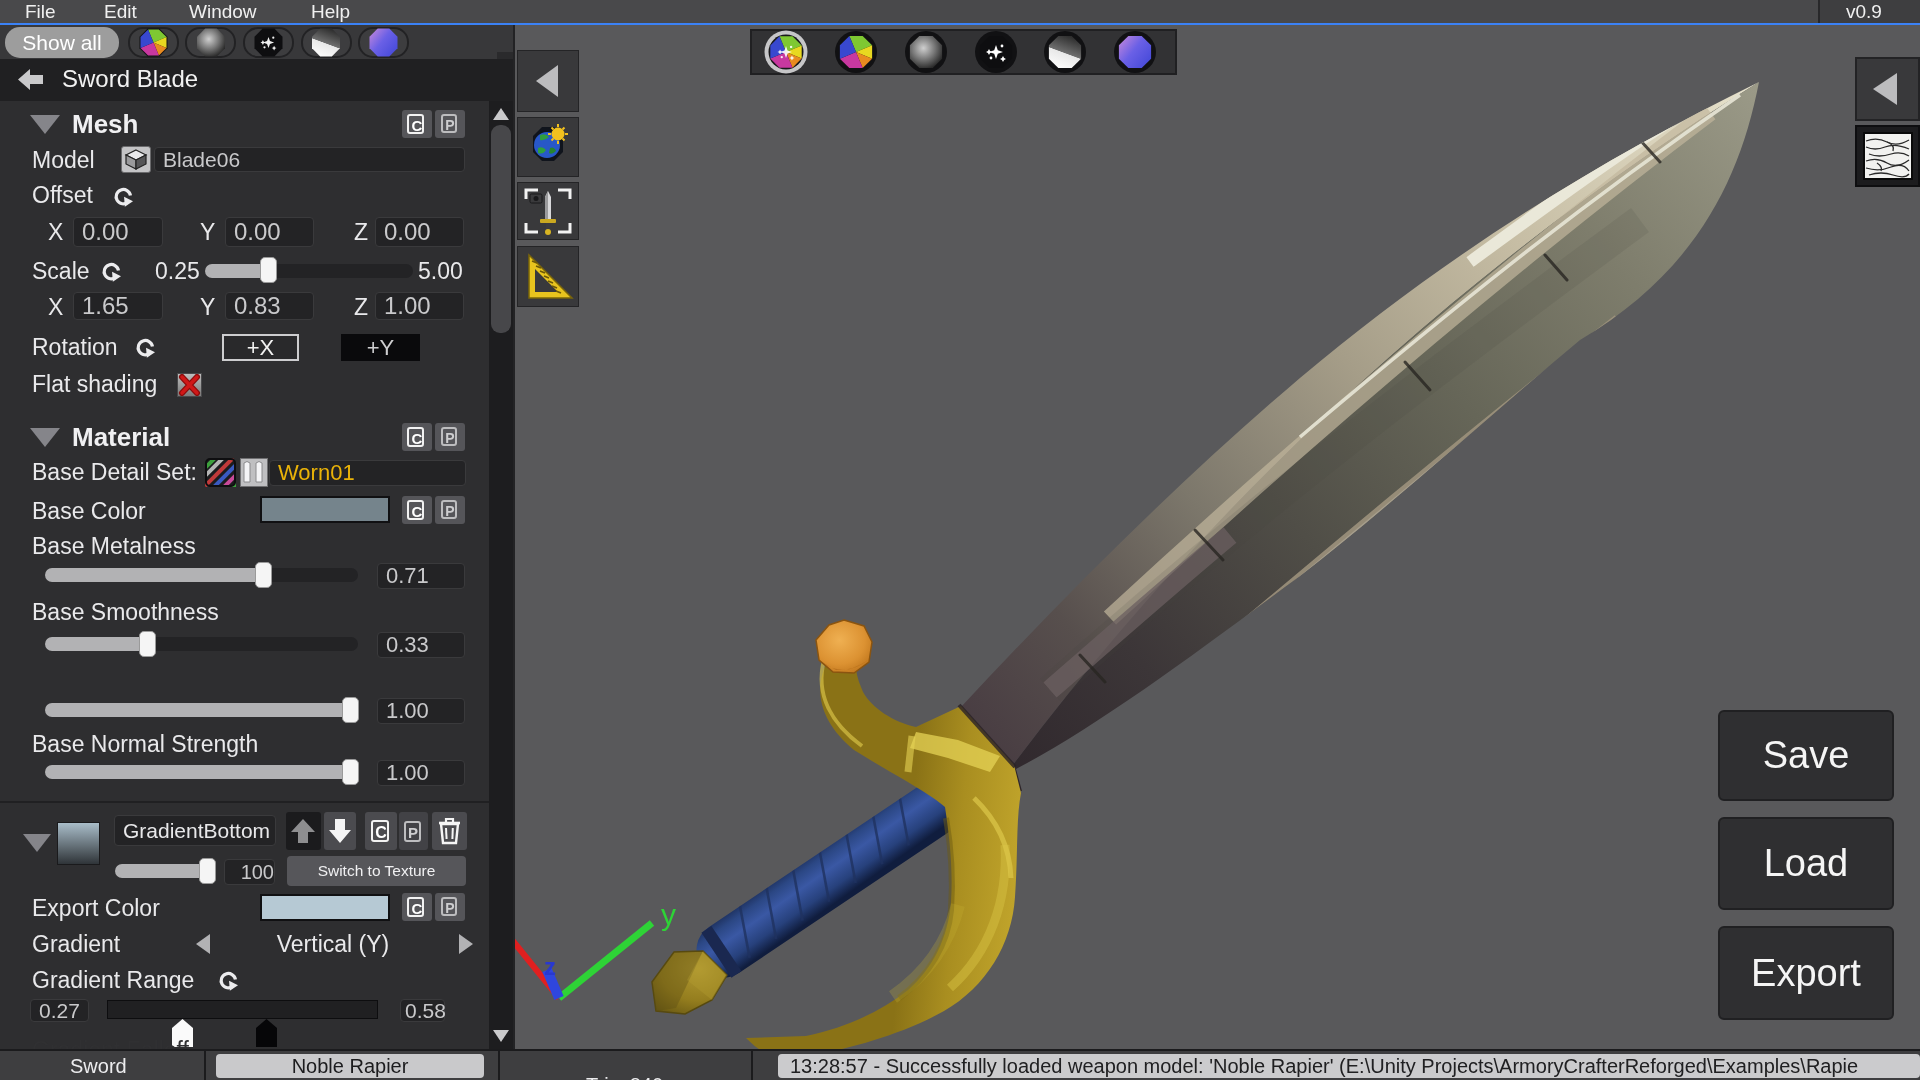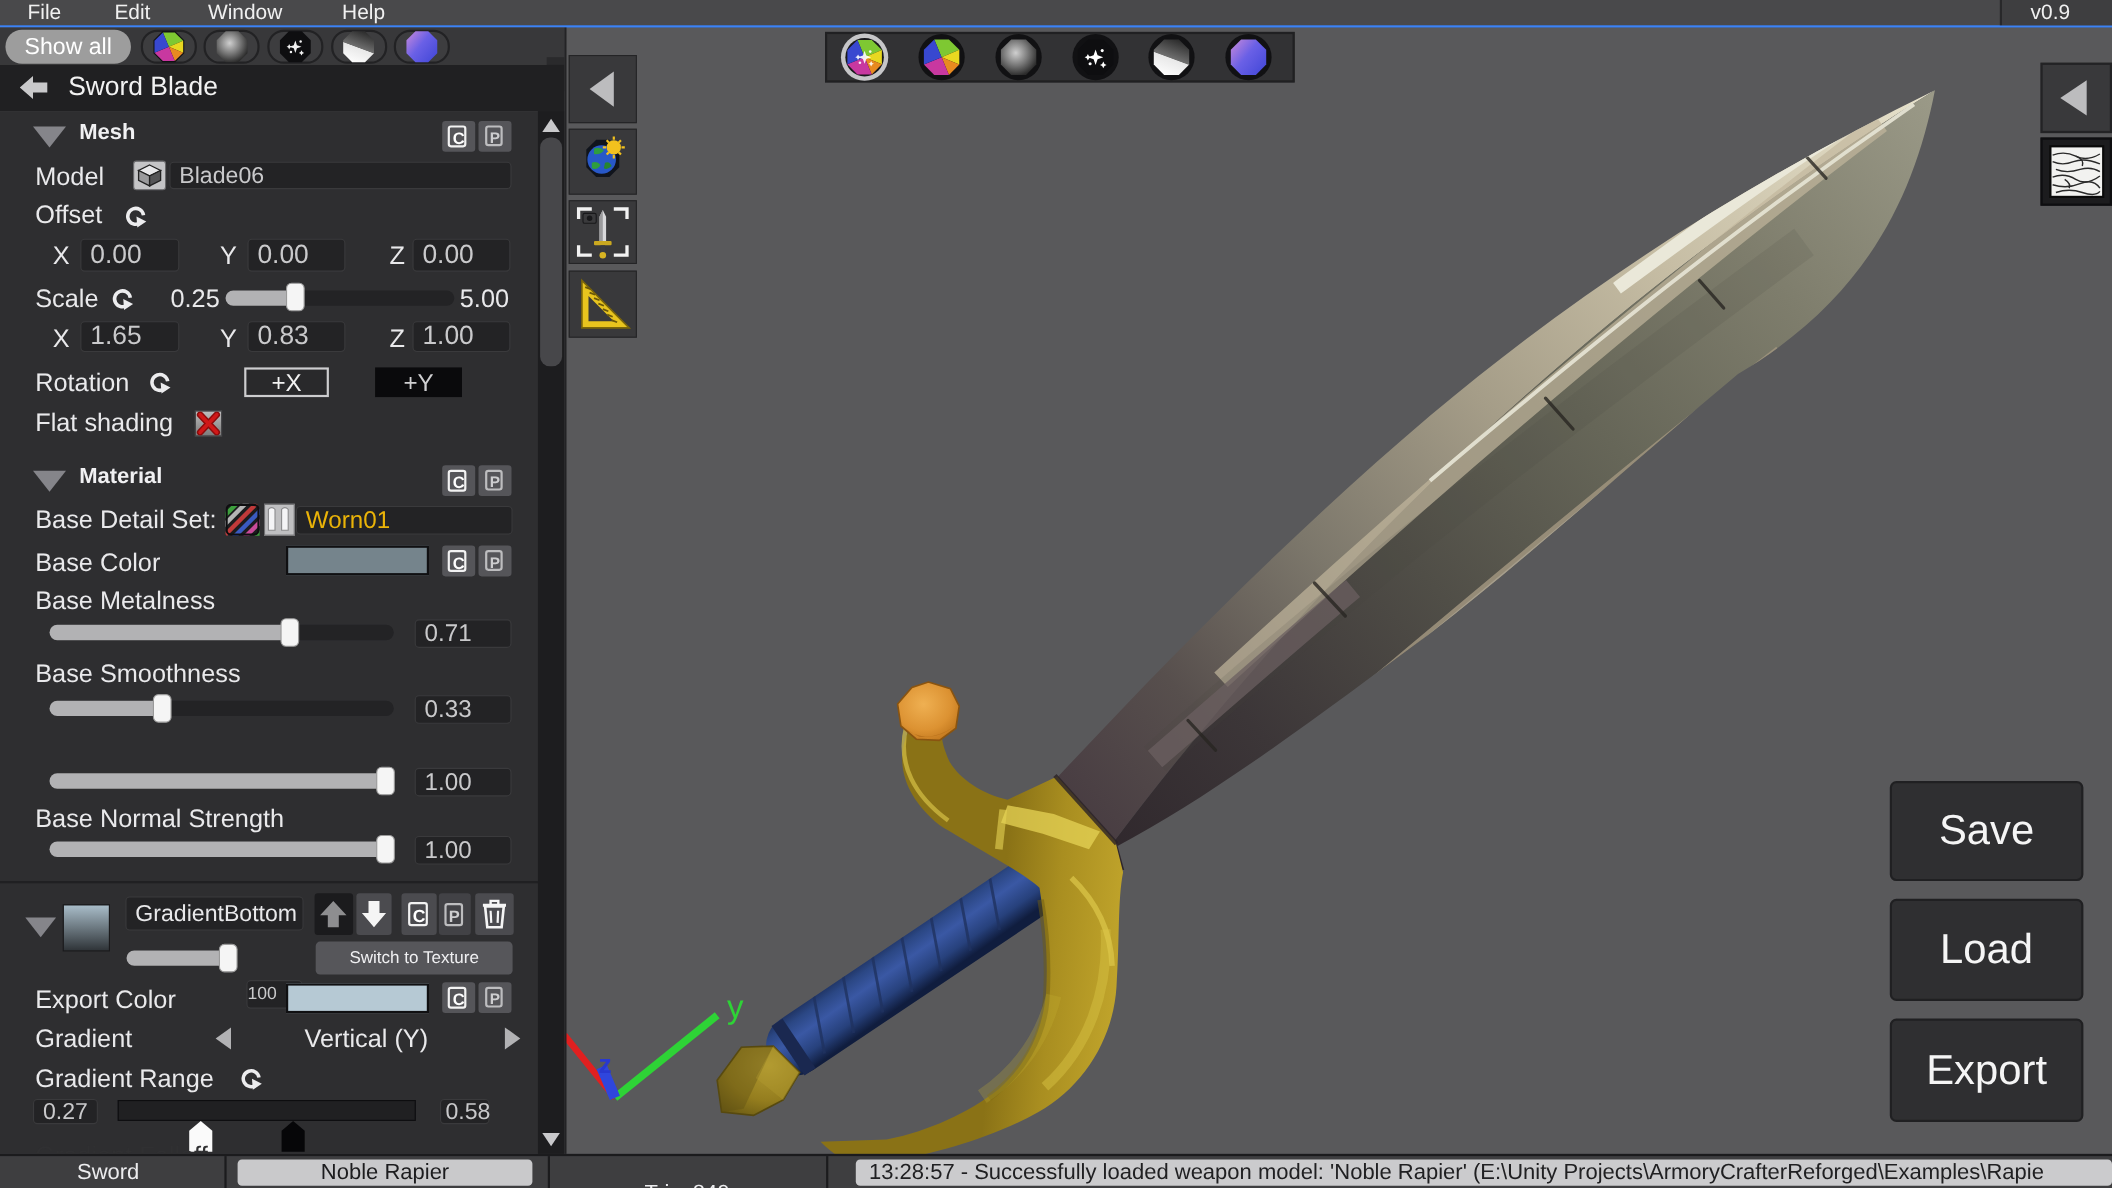--- a/index.html
+++ b/index.html
@@ -8,21 +8,21 @@
   #menubar{left:0;top:0;width:1920px;height:25px;background:#49494b;border-bottom:2px solid #3b82f6;box-sizing:border-box;}
   .menu{position:absolute;top:0;height:25px;line-height:24px;color:#f0f0f0;font-size:19px;}
   #toolbar{left:0;top:25px;width:513px;height:34px;background:#38383a;}
   #showall{position:absolute;left:5px;top:2px;width:114px;height:31px;background:#9d9d9d;border-radius:15px;
     color:#fff;font-size:21px;text-align:center;line-height:31px;}
   .sphbtn{position:absolute;top:2px;width:51px;height:31px;background:#3d3d3f;border:2px solid #222224;border-radius:15px;box-sizing:border-box;}
   #header{left:0;top:59px;width:513px;height:42px;background:#202022;color:#f2f2f2;}
   #panel{left:0;top:101px;width:513px;height:948px;background:#2e2e30;overflow:hidden;}
   #scrollbar{left:489px;top:101px;width:24px;height:948px;background:#1d1d1f;}
   .lbl{position:absolute;color:#e9e9eb;font-size:23px;white-space:nowrap;}
-  .hdr{position:absolute;color:#f0f0f2;font-size:20px;font-weight:600;white-space:nowrap;}
+  .hdr{position:absolute;color:#f0f0f2;font-size:26px;font-weight:600;white-space:nowrap;}
   .field{position:absolute;background:#232325;border:1px solid #3a3a3c;border-radius:4px;box-sizing:border-box;
     color:#c9c9cb;font-size:21px;padding-left:8px;}
   .swatch{position:absolute;border:2px solid #101012;box-sizing:border-box;}
   .cpbtn{position:absolute;width:30px;height:28px;background:#555559;border-radius:3px;}
   .track{position:absolute;height:14px;border-radius:7px;background:#232325;}
   .fill{position:absolute;height:14px;border-radius:7px;background:#b2b2b4;}
   .thumb{position:absolute;width:17px;height:26px;background:#f5f5f5;border-radius:5px;border:1px solid #9a9a9a;box-sizing:border-box;}
   .statustxt{position:absolute;color:#ececee;font-size:20px;}
   #statusbar{left:0;top:1049px;width:1920px;height:31px;background:#3e3e40;border-top:2px solid #1b1b1d;box-sizing:border-box;}
   .sdiv{position:absolute;top:0;width:2px;height:29px;background:#1b1b1d;}
@@ -539,21 +539,21 @@
         <path d="M9,12 L26,12 L24,31 L11,31 Z" fill="none" stroke="#f5f5f5" stroke-width="2.4"></path>
         <line x1="7" y1="11" x2="28" y2="11" stroke="#f5f5f5" stroke-width="2.6"></line>
         <path d="M14,11 L14,7 L21,7 L21,11" fill="none" stroke="#f5f5f5" stroke-width="2.2"></path>
         <line x1="14" y1="16" x2="14.6" y2="27" stroke="#f5f5f5" stroke-width="2"></line>
         <line x1="20.8" y1="16" x2="20.4" y2="27" stroke="#f5f5f5" stroke-width="2"></line>
       </svg></div>
 
   <div class="track" style="left:115px;top:763px;width:101px"></div>
   <div class="fill" style="left:115px;top:763px;width:94px"></div>
   <div class="thumb" style="left:199px;top:757px"></div>
-  <div class="field" style="left:224px;top:790px;width:51px;height:26px;line-height:24px;font-size:16px;text-align:left;padding-left:0">100</div>
+  <div class="field" style="left:224px;top:758px;width:51px;height:26px;line-height:24px;font-size:20px;text-align:right;padding-left:0">100</div>
   <div class="abs" style="left:287px;top:755px;width:179px;height:30px;background:#56565a;border-radius:4px;color:#f0f0f2;font-size:15.5px;text-align:center;line-height:30px">Switch to Texture</div>
 
   <div class="lbl" style="left:32px;top:794px">Export Color</div>
   <div class="swatch" style="left:260px;top:793px;width:130px;height:27px;background:#b6c9d4"></div>
   <div class="cpbtn" style="left:402px;top:792px"><svg width="30" height="28">
         <rect x="6" y="5" width="15" height="18" rx="2" fill="none" stroke="#f2f2f2" stroke-width="2"></rect>
         <text x="15" y="21" font-size="15" font-weight="bold" fill="#fff" text-anchor="middle" font-family="Liberation Sans">C</text>
       </svg></div>
   <div class="cpbtn" style="left:435px;top:792px"><svg width="30" height="28">
         <rect x="7" y="5" width="14" height="17" rx="2" fill="none" stroke="#bdbdbf" stroke-width="2"></rect>

